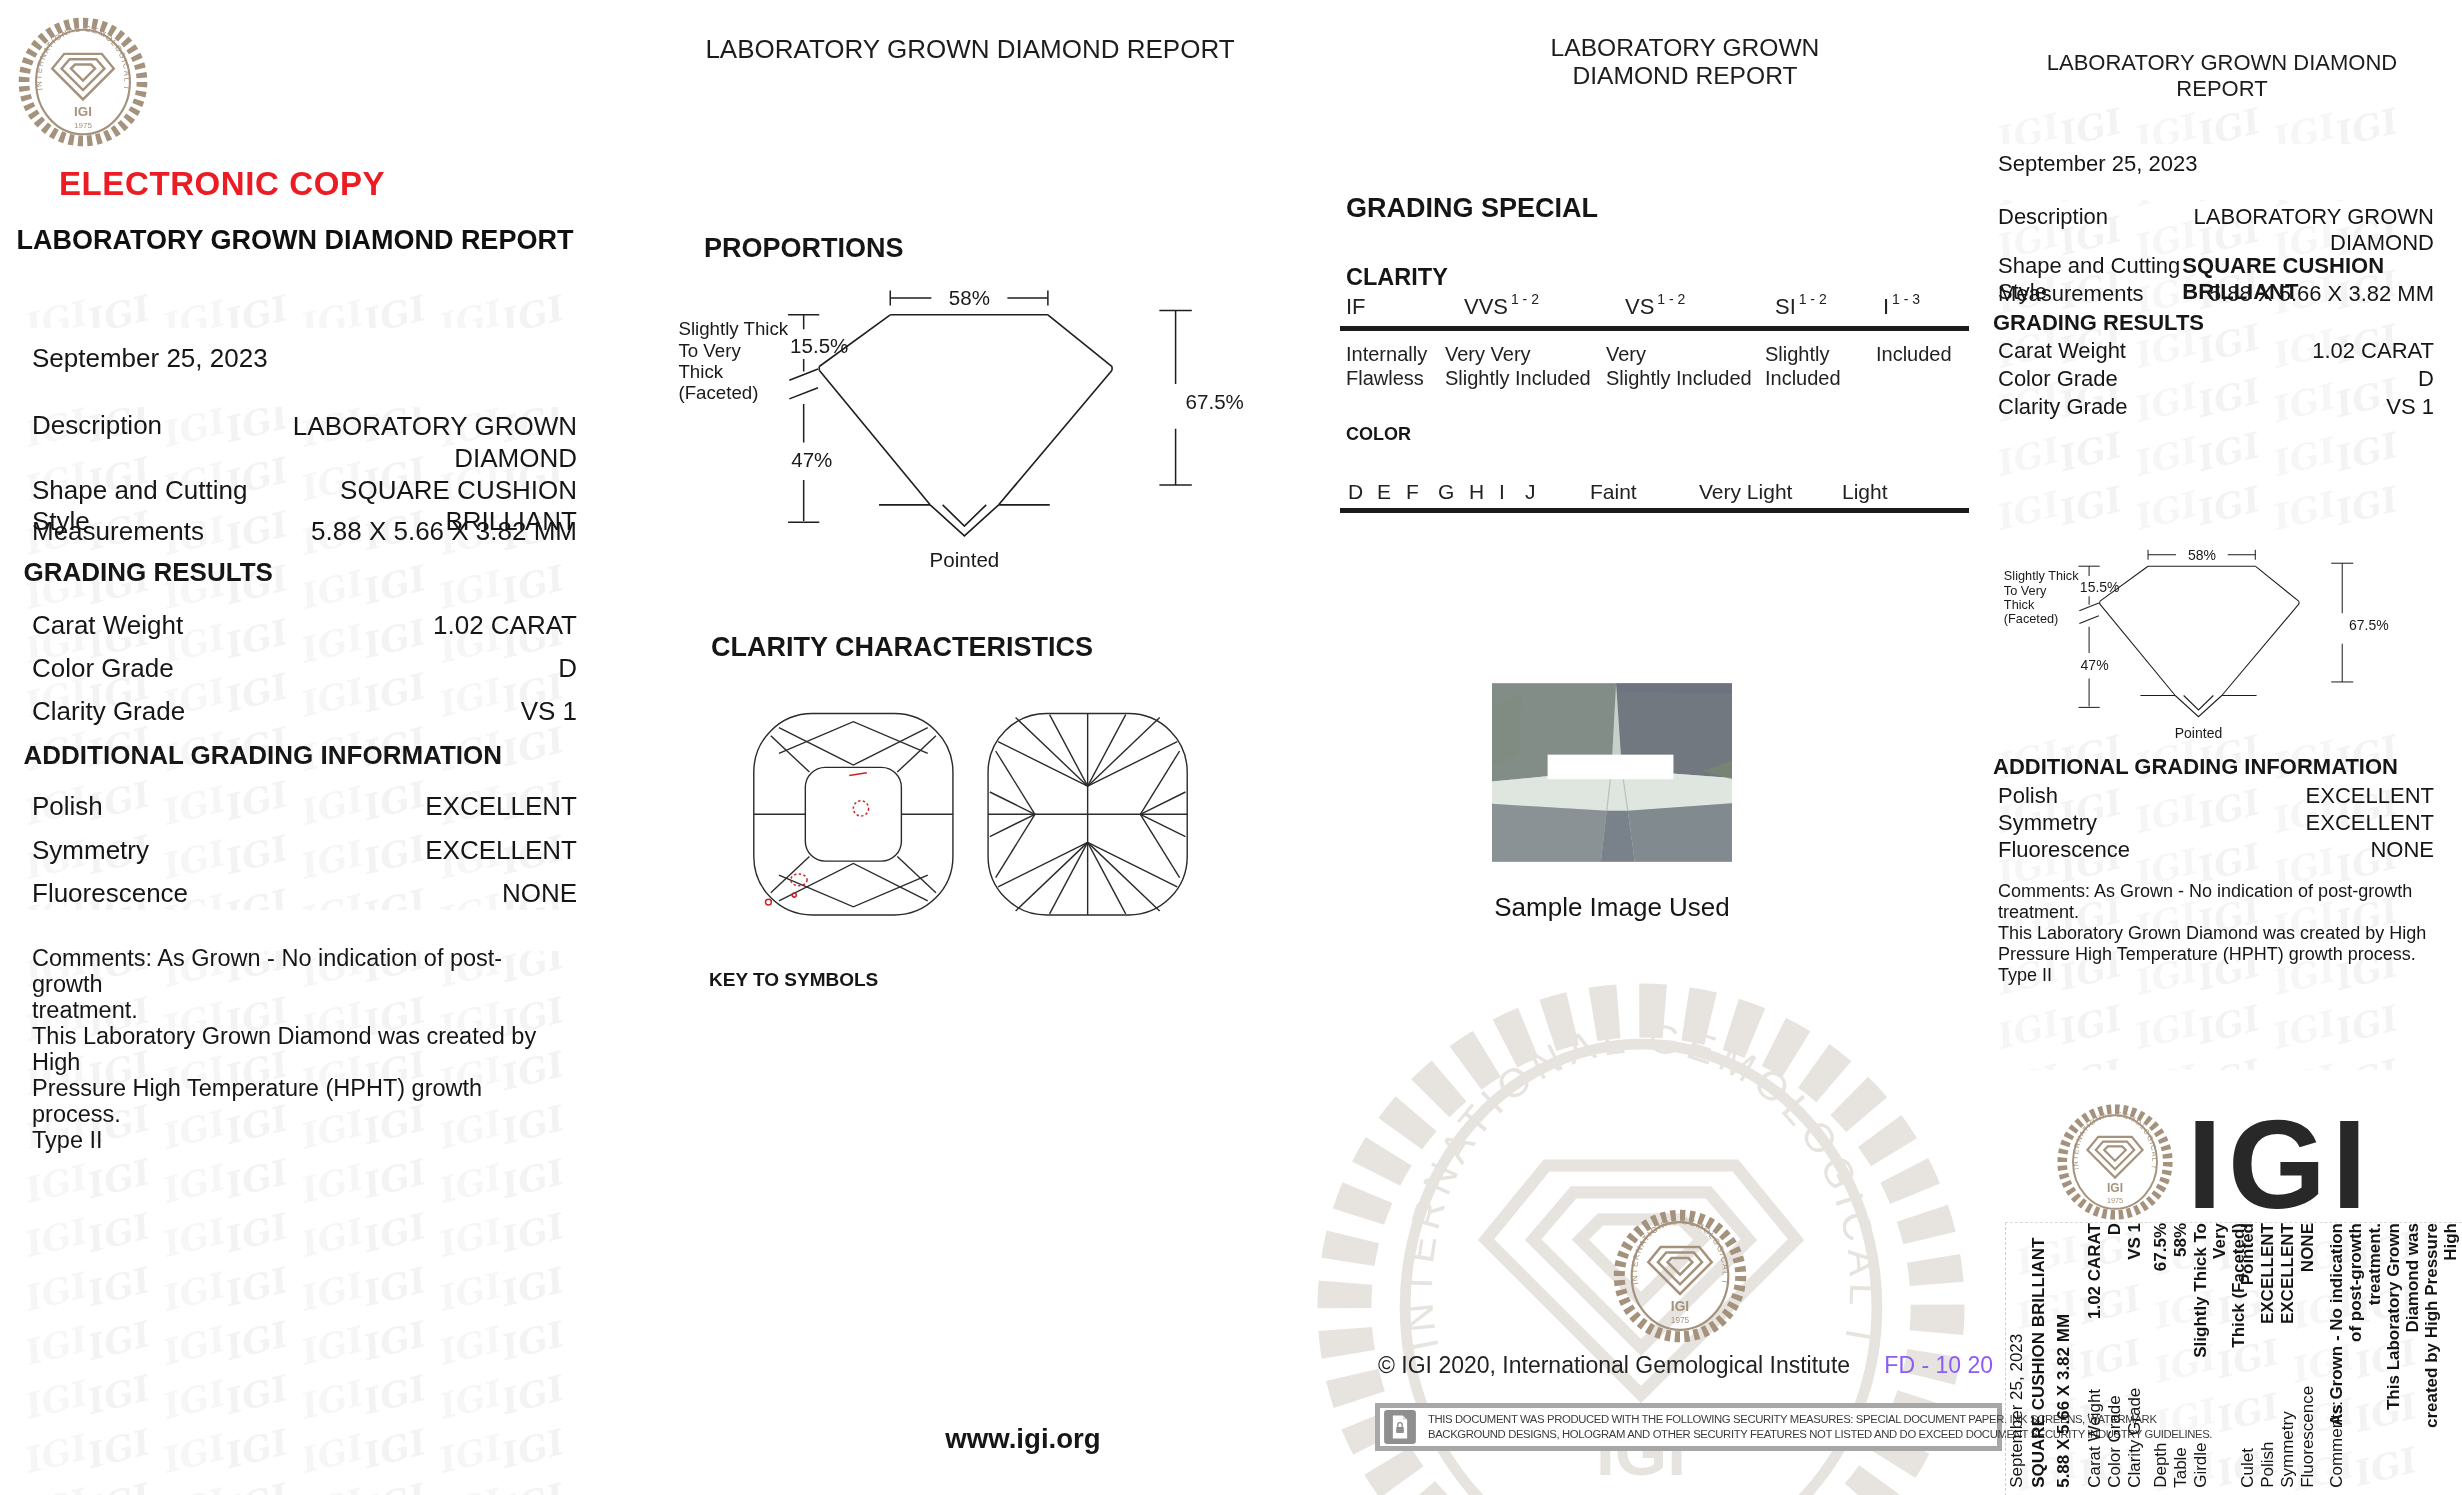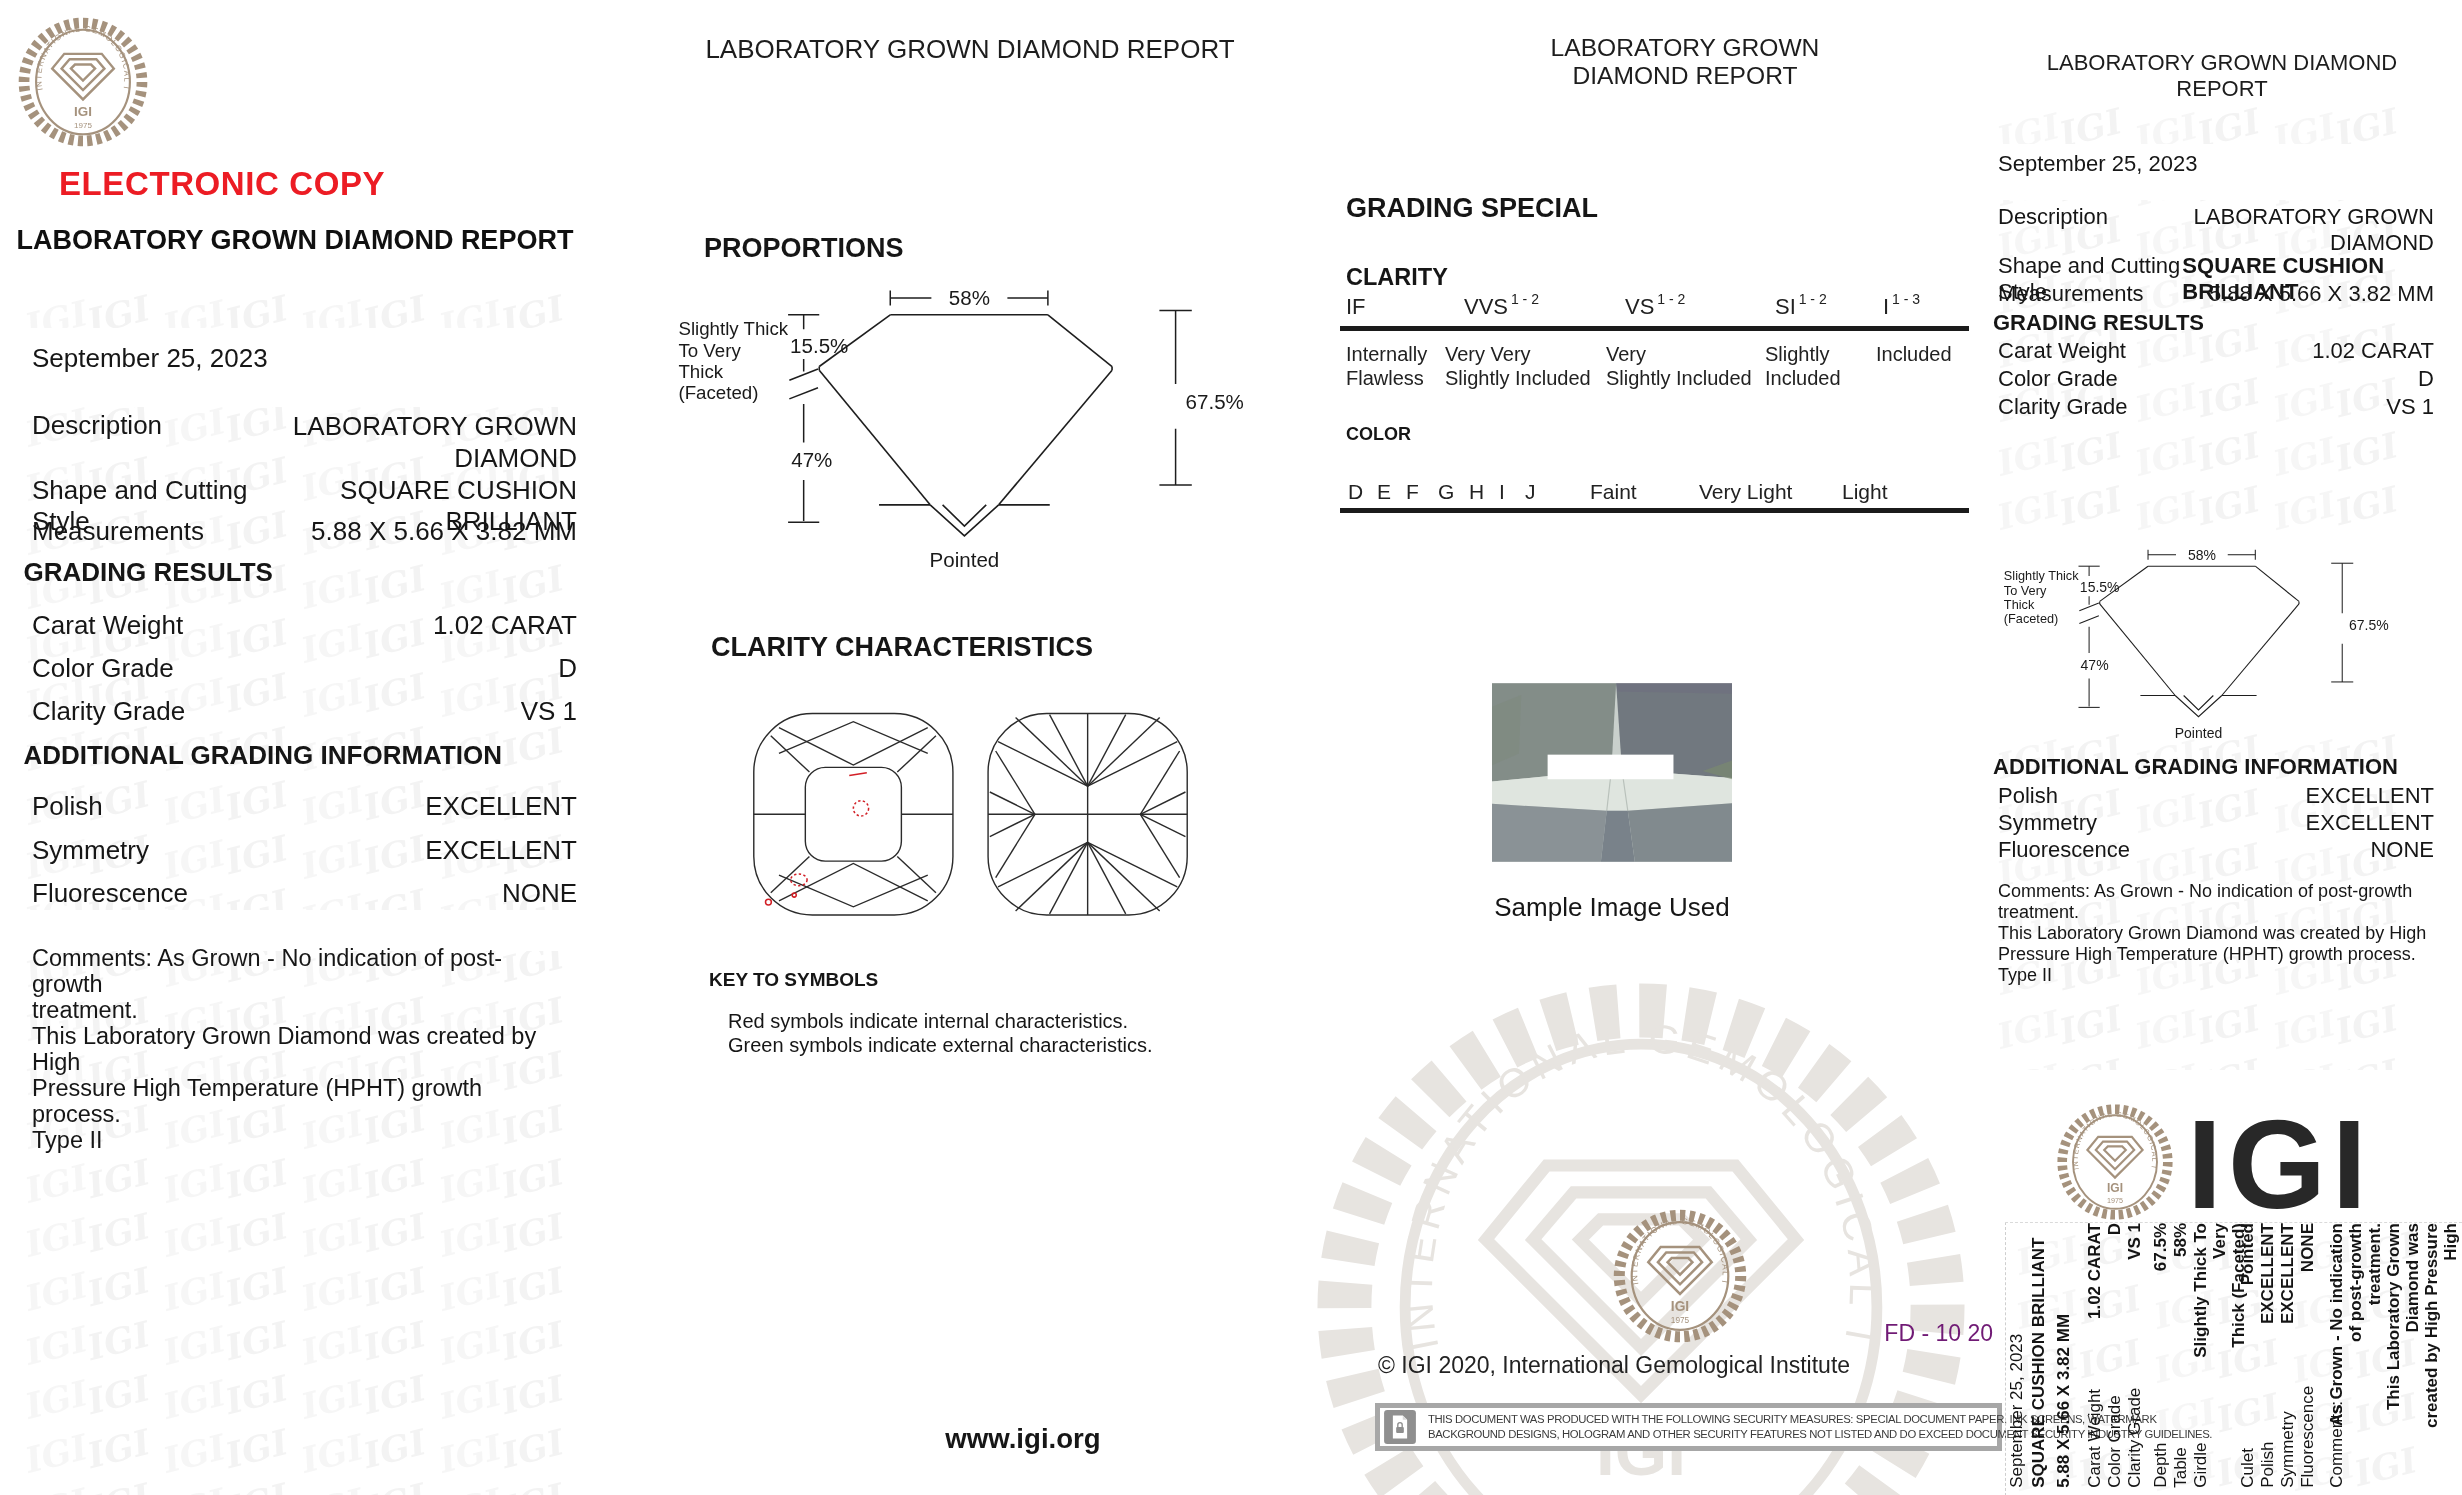--- a/index.html
+++ b/index.html
@@ -426,24 +426,20 @@
       <line x1="495" y1="198" x2="418" y2="236"></line>
         <line x1="495" y1="198" x2="428" y2="306"></line>
       <line x1="675" y1="198" x2="742" y2="90"></line>
         <line x1="675" y1="198" x2="752" y2="160"></line>
       <line x1="675" y1="198" x2="752" y2="236"></line>
         <line x1="675" y1="198" x2="742" y2="306"></line>
     </g>
   </svg>
 
   <div class="abs z2" style="left:709px;top:969px;font-size:19px;font-weight:bold">KEY TO SYMBOLS</div>
-  <div class="abs z2" style="left:728px;top:1010px;font-size:20px;line-height:23.5px">
-    <div>Red symbols indicate internal characteristics.</div>
-    <div>Green symbols indicate external characteristics.</div>
-  </div>
 
   <div class="abs z2 cen" style="left:847px;top:1423px;width:352px;font-size:27.6px;font-weight:bold">www.igi.org</div>
 
   <div class="abs z2 cen" style="left:1436px;top:34px;width:498px;font-size:24.6px;line-height:27.6px;color:#1d1d1d">
     <div>LABORATORY GROWN</div>
     <div>DIAMOND REPORT</div>
   </div>
 
   <div class="abs z2" style="left:1346px;top:193px;font-size:27px;font-weight:bold">GRADING SPECIAL</div>
   <div class="abs z2" style="left:1346px;top:264px;font-size:23.5px;font-weight:bold">CLARITY</div>
@@ -515,21 +511,21 @@
   <div class="abs z2 cen" style="left:1436px;top:892px;width:352px;font-size:26px">Sample Image Used</div>
 
   <svg class="seal" style="left:1304px;top:970px;width:674px;height:674px;color:#e7e4e0;z-index:0" viewBox="0 0 100 100">
       <use href="#sealSym"></use>
     </svg>
   <svg class="seal" style="left:1611px;top:1207px;width:138px;height:138px;color:#a5927d;z-index:1" viewBox="0 0 100 100">
       <use href="#sealSym"></use>
     </svg>
 
   <div class="abs z2" style="left:1378px;top:1352px;font-size:23px;color:#222">© IGI 2020, International Gemological Institute</div>
-  <div class="abs z2" style="left:1817px;top:1320px;width:176px;text-align:right;font-size:23px;color:#701a75">FD - 10 20</div>
+  <div class="abs z2" style="left:1817px;top:1352px;width:176px;text-align:right;font-size:23px;color:#8b5cf6">FD - 10 20</div>
 
   <div class="security-bar">
     <svg class="abs" style="left:3.5px;top:1.8px;width:32px;height:34px" viewBox="0 0 58 62">
       <rect x="0" y="0" width="58" height="62" rx="6" fill="#8f8f8f"></rect>
       <path d="M16,10 h18 l8,8 v34 h-26 z" fill="#ffffff"></path>
       <path d="M34,10 l8,8 h-8 z" fill="#d9d9d9"></path>
       <rect x="22" y="31" width="14" height="11" rx="2" fill="#8f8f8f"></rect>
       <path d="M25,31 v-4 a4,4 0 0 1 8,0 v4" stroke="#8f8f8f" stroke-width="2.5" fill="none"></path>
     </svg>
     <div class="sec-text">

